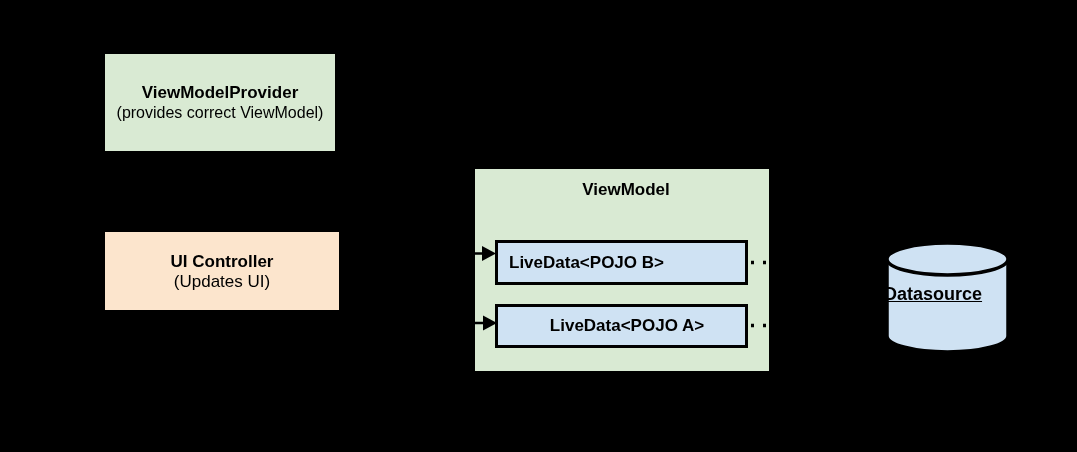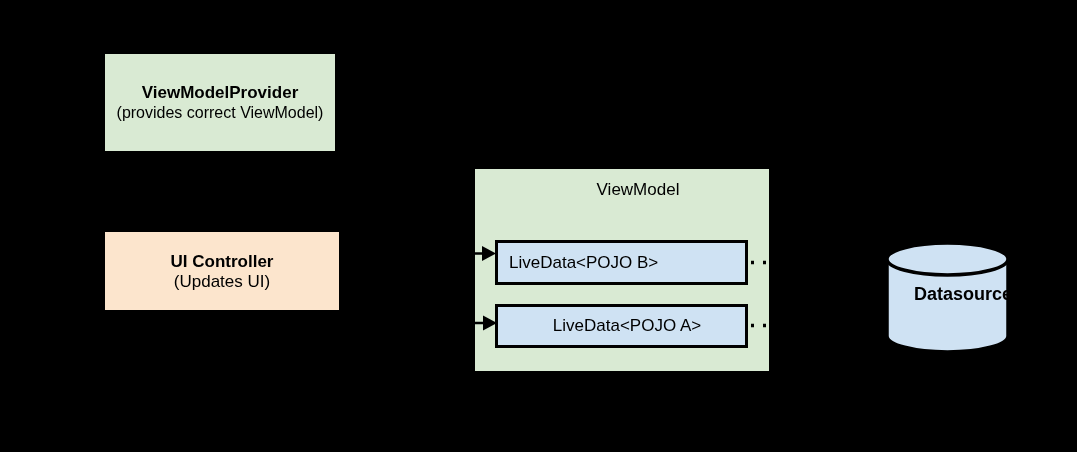--- a/index.html
+++ b/index.html
@@ -44,49 +44,50 @@
     left: 105px; top: 232px; width: 234px; height: 78px;
     background: #fce5cd;
   }
   #uic-box .node-subtitle { font-size: 17px; }
   #vm-box {
     left: 475px; top: 169px; width: 294px; height: 202px;
     background: #d9ead3;
   }
   #vm-title {
     position: absolute;
-    left: 16px; top: 11px; width: 100%;
+    left: 4px; top: 11px; width: 100%;
     text-align: center;
-    font-weight: normal;
+    font-weight: bold;
     font-size: 17px;
   }
   .livedata-box {
     position: absolute;
     box-sizing: border-box;
     background: #cfe2f3;
     border: 3px solid #000000;
     display: flex;
     align-items: center;
     padding-left: 11px;
-    font-weight: normal;
+    font-weight: bold;
     font-size: 17px;
     color: #000000;
   }
   #livedata-b { left: 495px; top: 240px; width: 253px; height: 45px; }
   #livedata-a { left: 495px; top: 304px; width: 253px; height: 44px; justify-content: center; }
   #datasource {
     left: 884px; top: 239px; width: 128px; height: 117px;
   }
   #datasource-label {
     position: absolute;
     left: 0; top: 45px; width: 100%;
-    text-align: right;
+    text-align: left;
     font-weight: bold;
     font-size: 18px;
     color: #000000;
+    text-decoration: underline;
   }
   #edge-overlay {
     position: absolute;
     left: 0; top: 0;
     width: 1077px; height: 452px;
     pointer-events: none;
   }
 </style>
 </head>
 <body>

